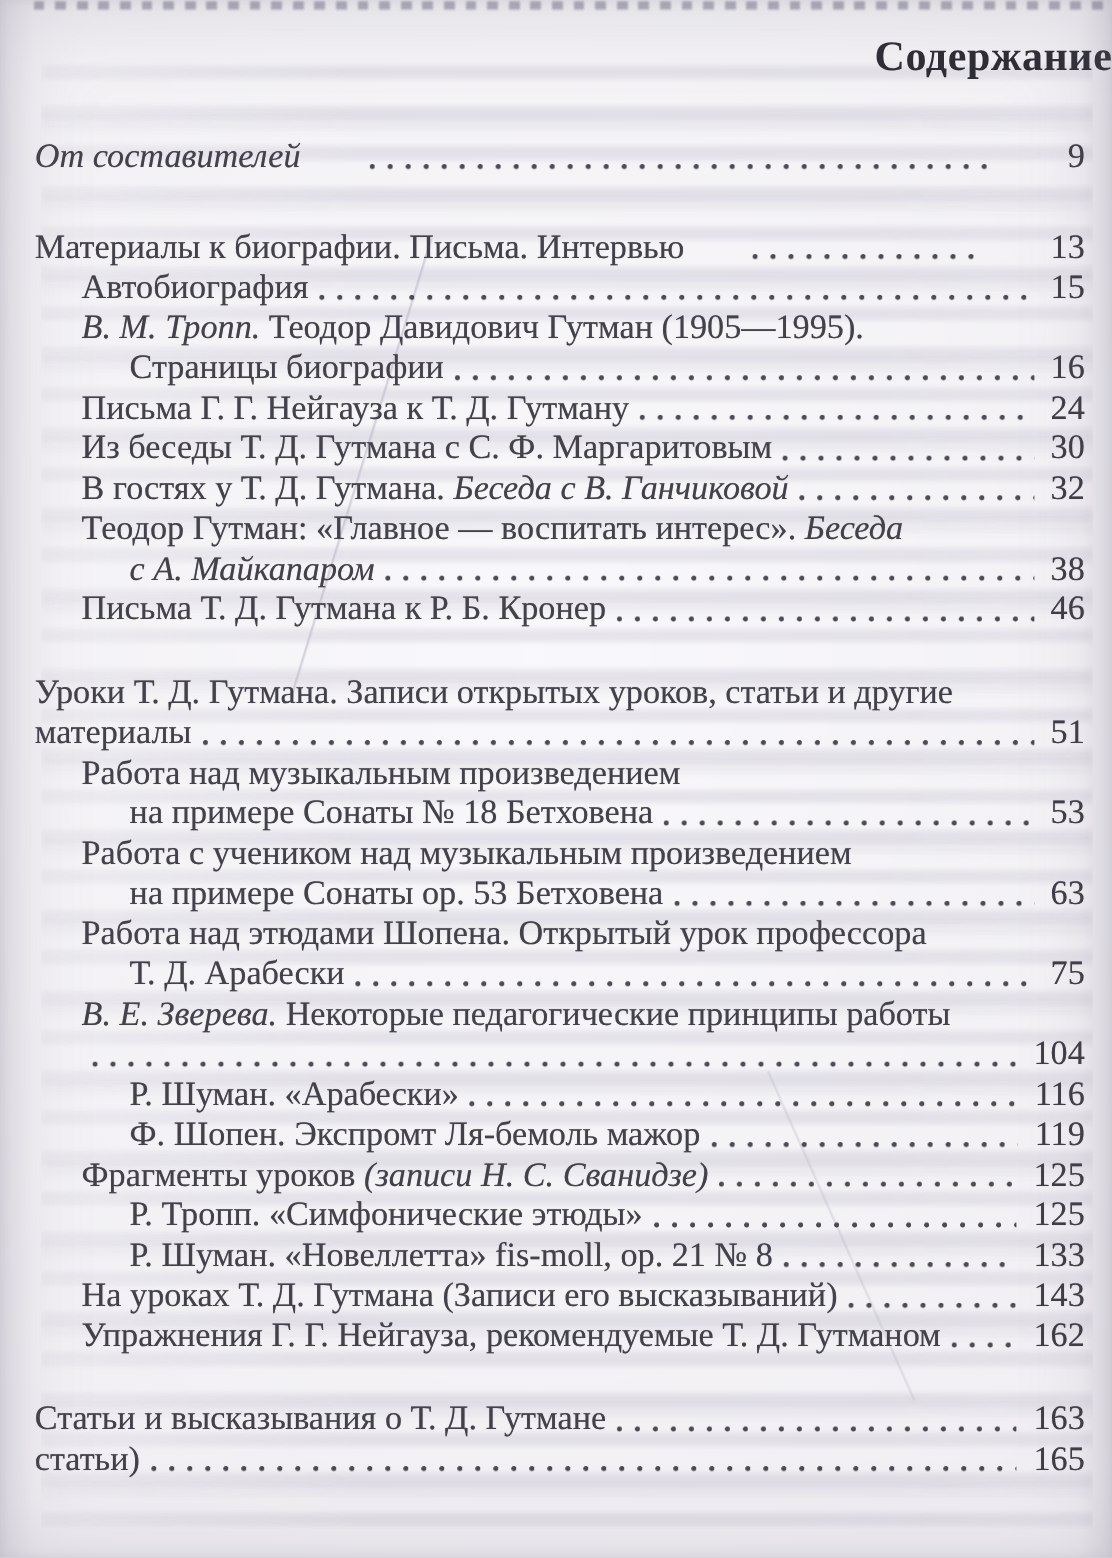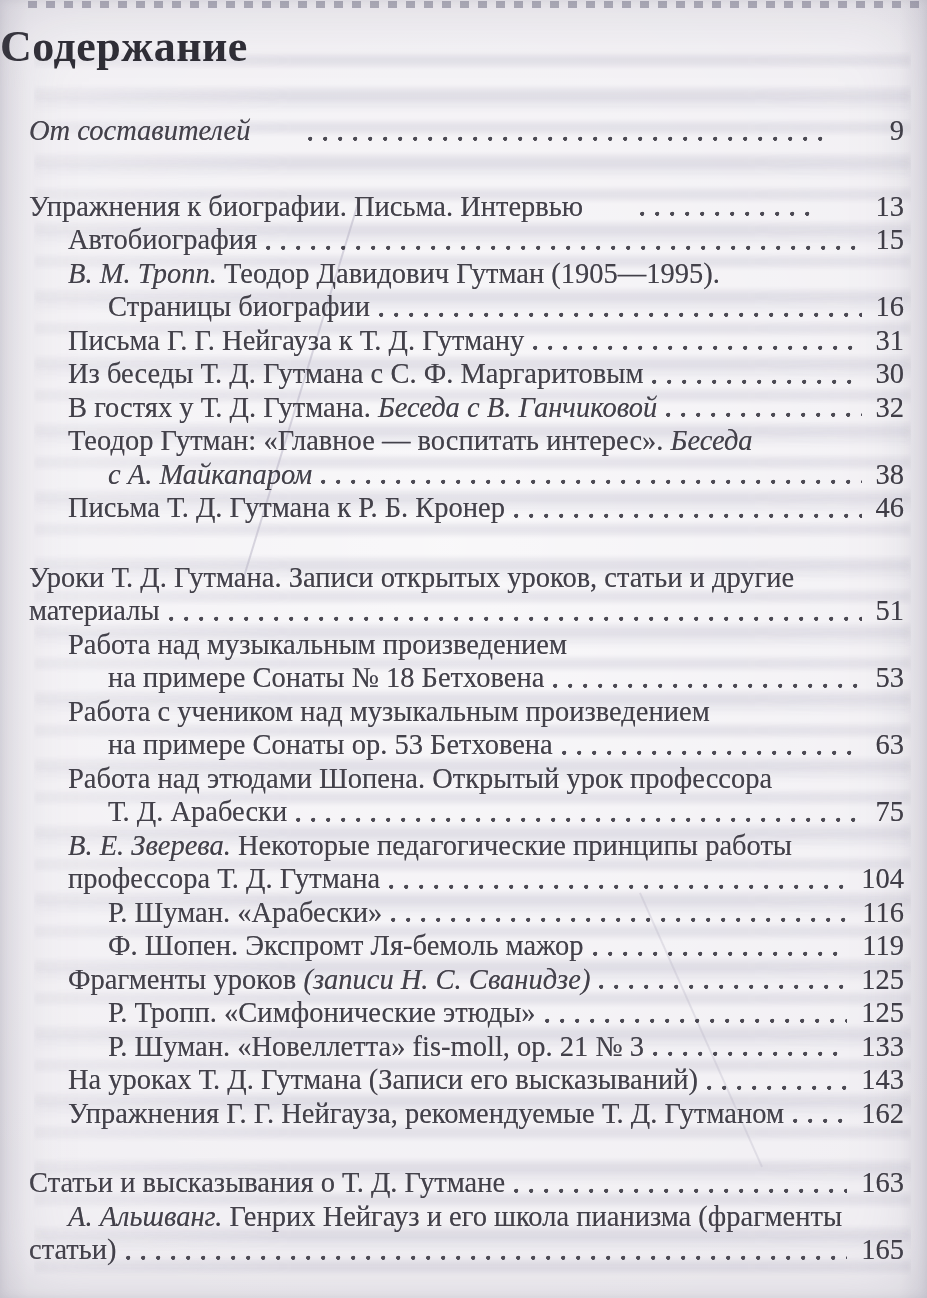--- a/index.html
+++ b/index.html
@@ -47,22 +47,22 @@
   }
   .scratch{
     position:absolute;z-index:1;left:300px;top:190px;width:1.5px;height:400px;
     background:rgba(182,178,196,.5);transform:rotate(17deg);filter:blur(.6px);
   }
   .scratch.s2{left:700px;top:880px;height:300px;transform:rotate(-24deg);opacity:.6;}
 
   .title{
     position:relative;z-index:3;
     margin:22px 0 40px 0;
-    text-align:left;
-    font-size:44px;line-height:50px;
+    text-align:right;
+    font-size:35px;line-height:50px;
     font-weight:bold;color:#2e2d35;
     letter-spacing:.5px;
   }
   .toc{position:relative;z-index:3;padding:0 23px 0 29px;}
   .row{
     display:flex;
     font-size:28.5px;line-height:33.5px;
     white-space:nowrap;
     text-shadow:0 0 .6px rgba(67,65,74,.55);
   }
@@ -96,41 +96,41 @@
 
   <h1 class="title">Содержание</h1>
 
   <div class="toc">
       <div class="row indent-0 gap-large">
         <span class="entry-text"><span class="it">От составителей</span></span>
         <span class="leader"></span>
         <span class="pagenum">9</span>
       </div>
       <div class="row indent-0 gap-large">
-        <span class="entry-text"><span>Упражнения к биографии. Письма. Интервью</span></span>
+        <span class="entry-text"><span>Материалы к биографии. Письма. Интервью</span></span>
         <span class="leader"></span>
         <span class="pagenum">13</span>
       </div>
       <div class="row indent-1">
         <span class="entry-text"><span>Автобиография</span></span>
         <span class="leader"></span>
         <span class="pagenum">15</span>
       </div>
       <div class="row indent-1">
         <span class="entry-text"><span class="it">В. М. Тропп.</span><span> Теодор Давидович Гутман (1905—1995).</span></span>
       </div>
       <div class="row indent-2">
         <span class="entry-text"><span>Страницы биографии</span></span>
         <span class="leader"></span>
         <span class="pagenum">16</span>
       </div>
       <div class="row indent-1">
         <span class="entry-text"><span>Письма Г. Г. Нейгауза к Т. Д. Гутману</span></span>
         <span class="leader"></span>
-        <span class="pagenum">31</span>
+        <span class="pagenum">24</span>
       </div>
       <div class="row indent-1">
         <span class="entry-text"><span>Из беседы Т. Д. Гутмана с С. Ф. Маргаритовым</span></span>
         <span class="leader"></span>
         <span class="pagenum">30</span>
       </div>
       <div class="row indent-1">
         <span class="entry-text"><span>В гостях у Т. Д. Гутмана. </span><span class="it">Беседа с В. Ганчиковой</span></span>
         <span class="leader"></span>
         <span class="pagenum">32</span>
@@ -177,21 +177,20 @@
       </div>
       <div class="row indent-2">
         <span class="entry-text"><span>Т. Д. Арабески</span></span>
         <span class="leader"></span>
         <span class="pagenum">75</span>
       </div>
       <div class="row indent-1">
         <span class="entry-text"><span class="it">В. Е. Зверева.</span><span> Некоторые педагогические принципы работы</span></span>
       </div>
       <div class="row indent-1">
-        <span class="entry-text"><span>профессора Т. Д. Гутмана</span></span>
         <span class="leader"></span>
         <span class="pagenum">104</span>
       </div>
       <div class="row indent-2">
         <span class="entry-text"><span>Р. Шуман. «Арабески»</span></span>
         <span class="leader"></span>
         <span class="pagenum">116</span>
       </div>
       <div class="row indent-2">
         <span class="entry-text"><span>Ф. Шопен. Экспромт Ля-бемоль мажор</span></span>
@@ -202,42 +201,39 @@
         <span class="entry-text"><span>Фрагменты уроков </span><span class="it">(записи Н. С. Сванидзе)</span></span>
         <span class="leader"></span>
         <span class="pagenum">125</span>
       </div>
       <div class="row indent-2">
         <span class="entry-text"><span>Р. Тропп. «Симфонические этюды»</span></span>
         <span class="leader"></span>
         <span class="pagenum">125</span>
       </div>
       <div class="row indent-2">
-        <span class="entry-text"><span>Р. Шуман. «Новеллетта» fis-moll, op. 21 № 3</span></span>
+        <span class="entry-text"><span>Р. Шуман. «Новеллетта» fis-moll, op. 21 № 8</span></span>
         <span class="leader"></span>
         <span class="pagenum">133</span>
       </div>
       <div class="row indent-1">
         <span class="entry-text"><span>На уроках Т. Д. Гутмана (Записи его высказываний)</span></span>
         <span class="leader"></span>
         <span class="pagenum">143</span>
       </div>
       <div class="row indent-1">
         <span class="entry-text"><span>Упражнения Г. Г. Нейгауза, рекомендуемые Т. Д. Гутманом</span></span>
         <span class="leader"></span>
         <span class="pagenum">162</span>
       </div>
       <div class="row indent-0 gap-section">
         <span class="entry-text"><span>Статьи и высказывания о Т. Д. Гутмане</span></span>
         <span class="leader"></span>
         <span class="pagenum">163</span>
       </div>
-      <div class="row indent-1">
-        <span class="entry-text"><span class="it">А. Альшванг.</span><span> Генрих Нейгауз и его школа пианизма (фрагменты</span></span>
-      </div>
       <div class="row indent-0">
         <span class="entry-text"><span>статьи)</span></span>
         <span class="leader"></span>
         <span class="pagenum">165</span>
       </div>
     </div>
 
   <div class="vignette"></div>
 </div>
 

